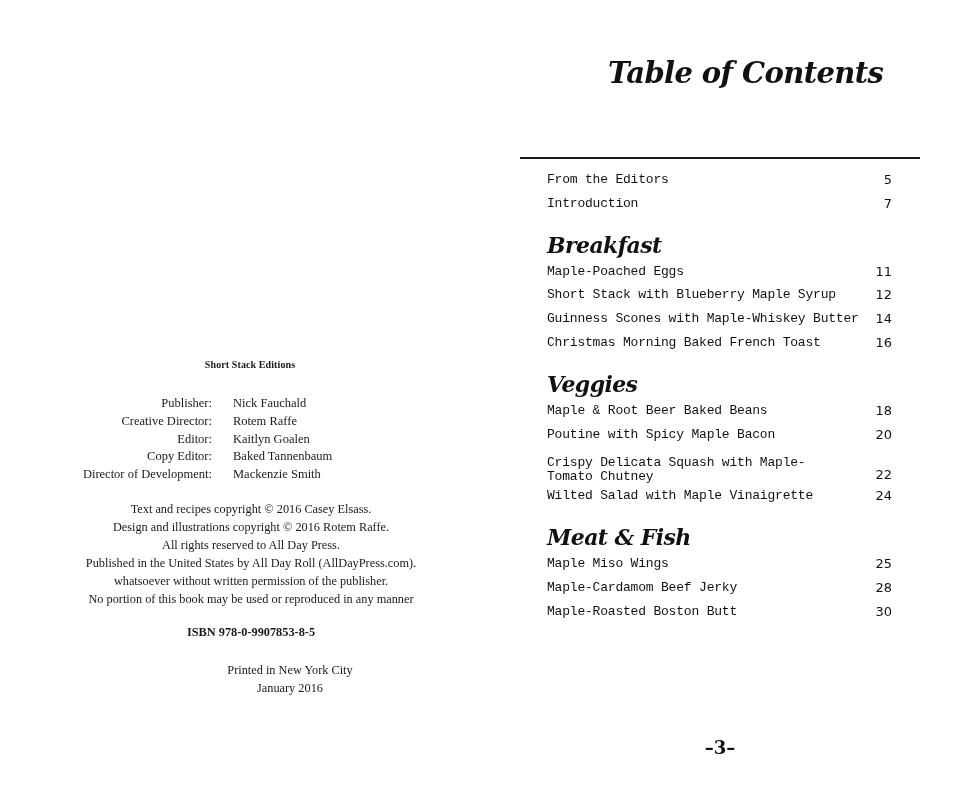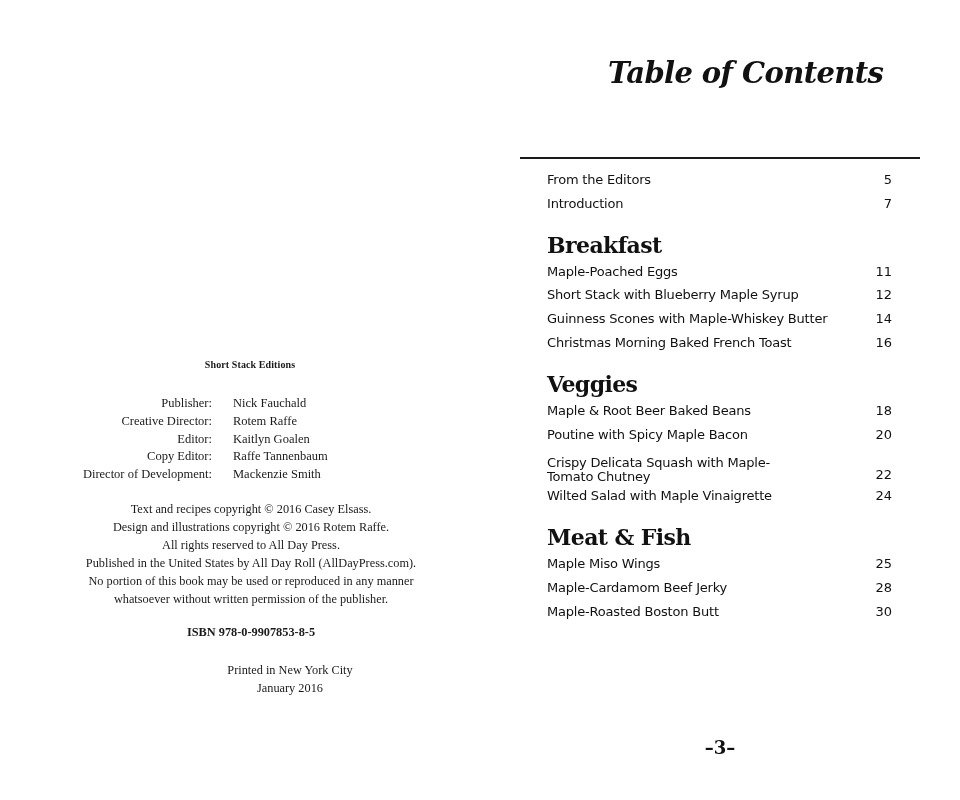--- a/index.html
+++ b/index.html
@@ -135,31 +135,33 @@
     }
     .toc-entry.multiline {
       height: 38px;
       line-height: 14px;
       padding-top: 4px;
       box-sizing: border-box;
     }
     .toc-entry .entry-title {
       white-space: pre-line;
       letter-spacing: -0.2px;
+      font-family: Liberation Mono, monospace;
     }
     .toc-entry.multiline .entry-page {
       line-height: 14px;
       padding-bottom: 2px;
     }
     .toc-entry .entry-page {
       text-align: right;
       min-width: 24px;
     }
     .section-heading {
       font-family: "DejaVu Serif", "Liberation Serif", serif;
+      font-style: italic;
       font-weight: bold;
       font-size: 22px;
       letter-spacing: -0.6px;
       color: #111;
       margin-top: 14px;
       height: 30px;
       line-height: 30px;
     }
     .page-number {
       position: absolute;
@@ -189,35 +191,35 @@
       <div class="staff-row">
         <span class="staff-role">Creative Director:</span>
         <span class="staff-name">Rotem Raffe</span>
       </div>
       <div class="staff-row">
         <span class="staff-role">Editor:</span>
         <span class="staff-name">Kaitlyn Goalen</span>
       </div>
       <div class="staff-row">
         <span class="staff-role">Copy Editor:</span>
-        <span class="staff-name">Raffe Tannenbaum</span>
+        <span class="staff-name">Baked Tannenbaum</span>
       </div>
       <div class="staff-row">
         <span class="staff-role">Director of Development:</span>
         <span class="staff-name">Mackenzie Smith</span>
       </div>
     </div>
 
     <div class="copyright">
       <div>Text and recipes copyright © 2016 Casey Elsass.</div>
       <div>Design and illustrations copyright © 2016 Rotem Raffe.</div>
       <div>All rights reserved to All Day Press.</div>
       <div>Published in the United States by All Day Roll (AllDayPress.com).</div>
+      <div>whatsoever without written permission of the publisher.</div>
       <div>No portion of this book may be used or reproduced in any manner</div>
-      <div>whatsoever without written permission of the publisher.</div>
     </div>
 
     <div class="isbn">ISBN 978-0-9907853-8-5</div>
 
     <div class="printed">
       <div>Printed in New York City</div>
       <div>January 2016</div>
     </div>
   </div>
 

